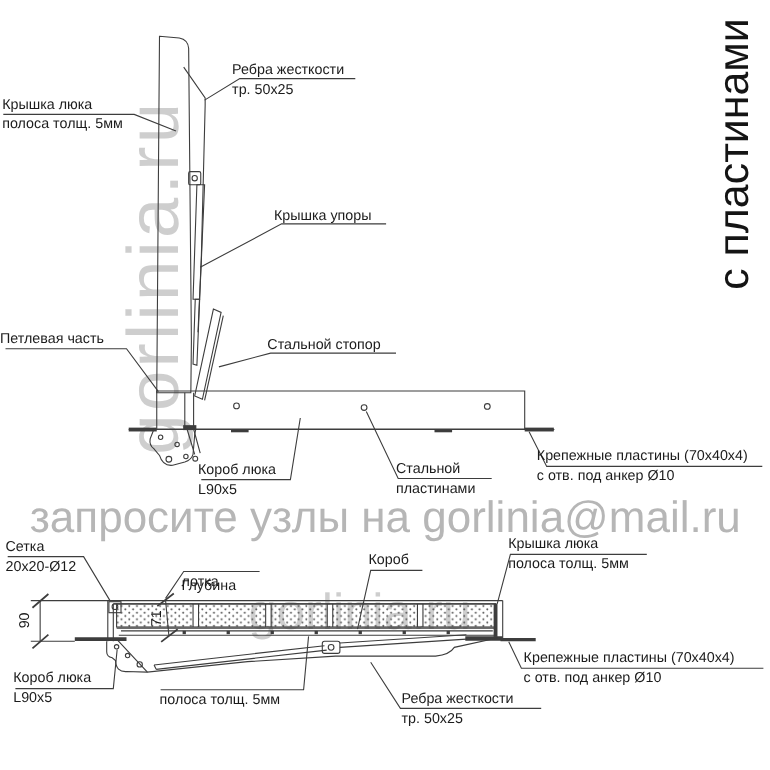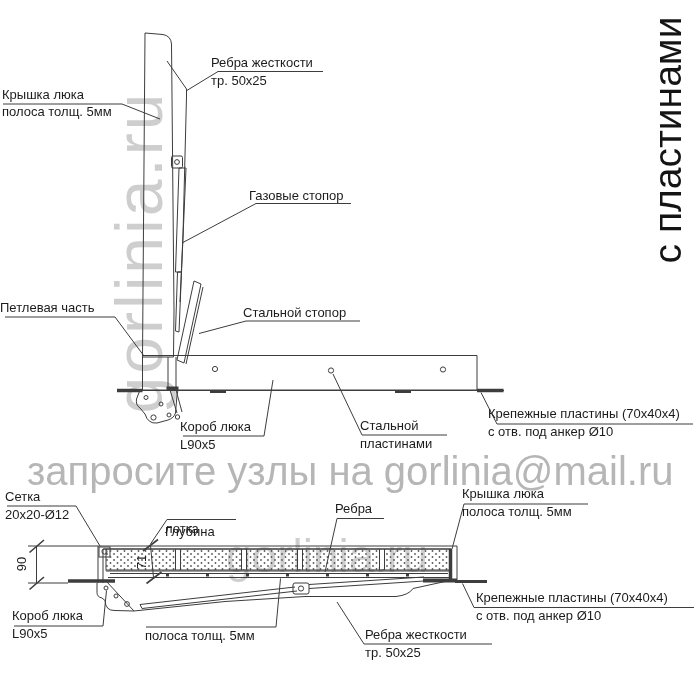--- a/index.html
+++ b/index.html
@@ -164,42 +164,42 @@
       <path d="M14,626 H103 L106.5,590.5"></path>
     </g>
   </svg>
 
   <div class="lbl" style="left:2px;top:87px;width:120px;">Крышка люка</div>
   <div class="lbl" style="left:2px;top:104px;width:120px;">полоса толщ. 5мм</div>
 
   <div class="lbl" style="left:211px;top:55px;width:120px;">Ребра жесткости</div>
   <div class="lbl" style="left:211px;top:73px;width:120px;">тр. 50х25</div>
 
-  <div class="lbl" style="left:249px;top:188px;width:110px;">Газовые стопор</div>
+  <div class="lbl" style="left:249px;top:188px;width:110px;">Крышка упоры</div>
 
   <div class="lbl" style="left:0px;top:300px;width:118px;">Петлевая часть</div>
 
   <div class="lbl" style="left:243px;top:305px;width:122px;">Стальной стопор</div>
 
   <div class="lbl" style="left:180px;top:419px;width:87px;">Короб люка</div>
   <div class="lbl" style="left:180px;top:437px;width:87px;">L90х5</div>
 
   <div class="lbl" style="left:360px;top:418px;width:88px;">Стальной</div>
   <div class="lbl" style="left:360px;top:436px;width:88px;">пластинами</div>
 
   <div class="lbl" style="left:488px;top:406px;width:210px;">Крепежные пластины (70х40х4)</div>
   <div class="lbl" style="left:488px;top:424px;width:210px;">с отв. под анкер Ø10</div>
 
   <div class="lbl" style="left:5px;top:489px;width:74px;">Сетка</div>
   <div class="lbl" style="left:5px;top:507px;width:74px;">20х20-Ø12</div>
 
   <div class="lbl" style="left:165px;top:476px;width:72px;margin-top:48px;">Глубина</div>
   <div class="lbl" style="left:165px;top:521px;width:72px;">лотка</div>
 
-  <div class="lbl" style="left:335px;top:501px;width:52px;">Ребра</div>
+  <div class="lbl" style="left:335px;top:501px;width:52px;">Короб</div>
 
   <div class="lbl" style="left:462px;top:486px;width:128px;">Крышка люка</div>
   <div class="lbl" style="left:462px;top:504px;width:128px;">полоса толщ. 5мм</div>
 
   <div class="lbl" style="left:476px;top:590px;width:218px;">Крепежные пластины (70х40х4)</div>
   <div class="lbl" style="left:476px;top:608px;width:218px;">с отв. под анкер Ø10</div>
 
   <div class="lbl" style="left:365px;top:627px;width:126px;">Ребра жесткости</div>
   <div class="lbl" style="left:365px;top:645px;width:126px;">тр. 50х25</div>
 

